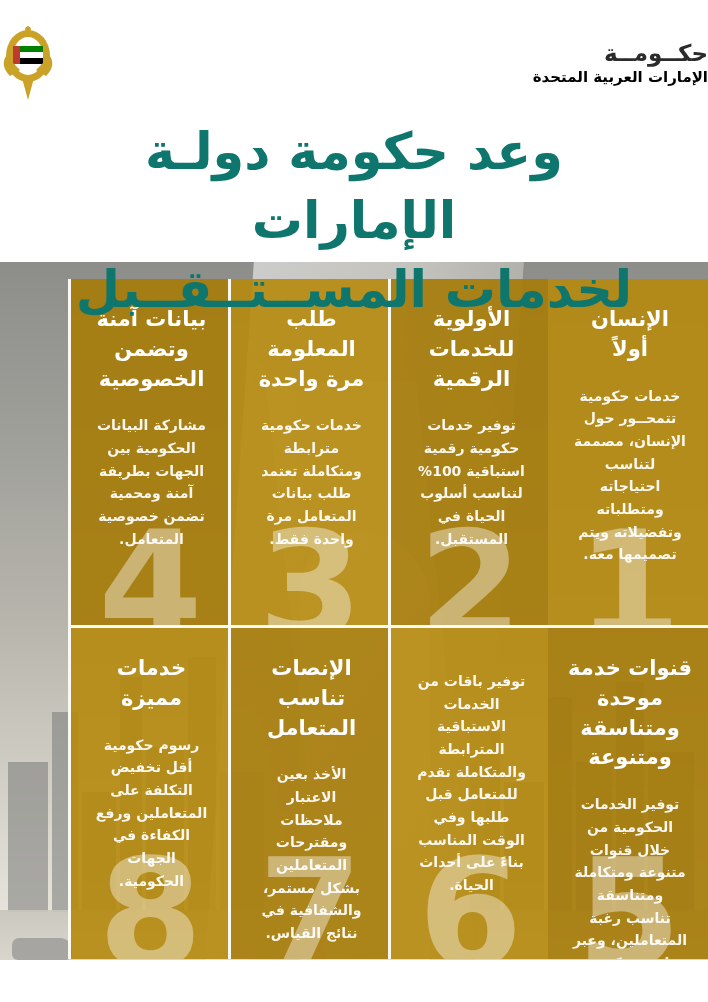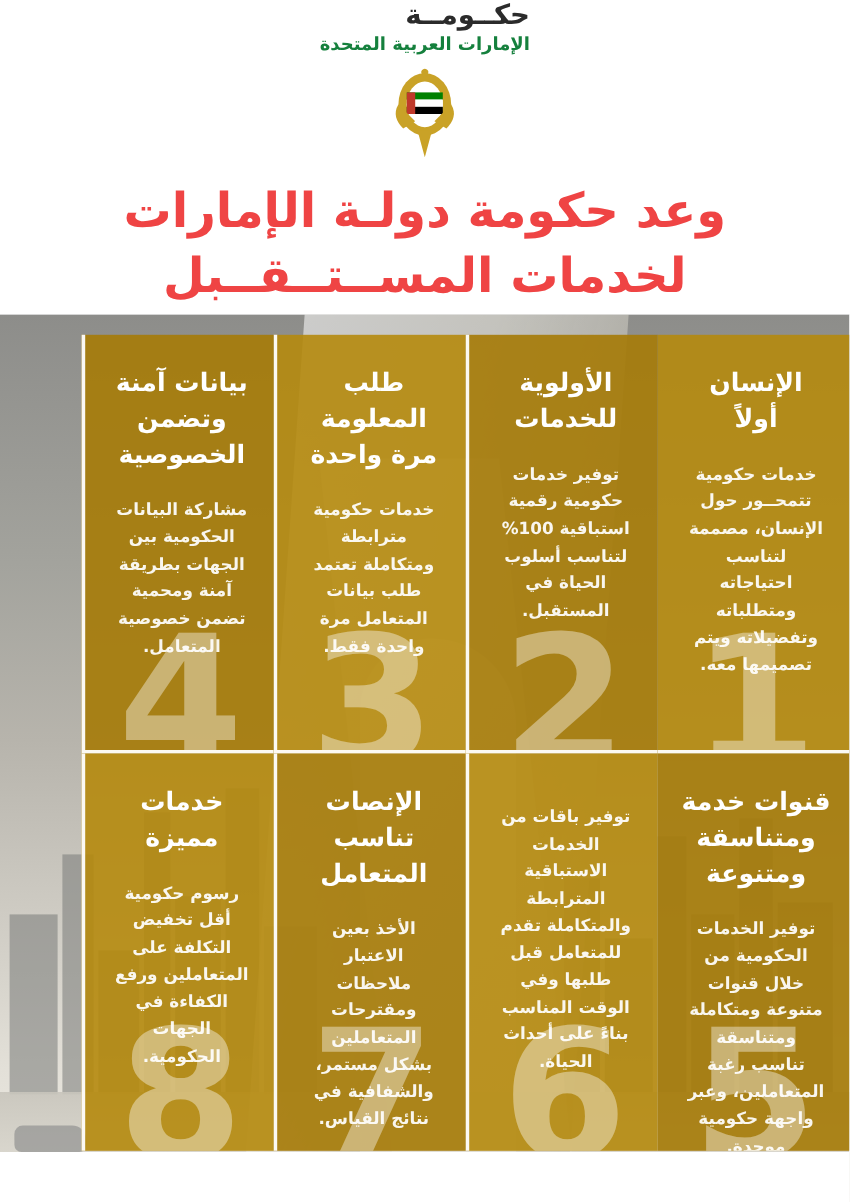--- a/index.html
+++ b/index.html
@@ -27,24 +27,24 @@
   .header {
     position: absolute;
     top: 0; left: 0; right: 0;
     height: 262px;
     background: #ffffff;
     z-index: 5;
   }
 
   .emblem-row {
     display: flex;
-    flex-direction: column;
     align-items: center;
-    justify-content: flex-end;
+    justify-content: space-between;
     gap: 10px;
+    padding-top: 26px;
   }
 
   .emblem {
     width: 56px;
     height: 74px;
     position: relative;
   }
   .emblem svg { display: block; }
 
   .gov-text {
@@ -55,30 +55,30 @@
   }
   .gov-title {
     font-size: 23px;
     font-weight: bold;
     color: #2b2b2b;
     letter-spacing: 1px;
   }
   .gov-sub {
     font-size: 15px;
     font-weight: bold;
-    color: #15803d;
+    color: #000000;
     margin-top: 3px;
   }
 
   .main-title {
     margin-top: 18px;
     text-align: center;
-    color: #ef4444;
-    font-weight: bold;
-    font-size: 40px;
+    color: #0f766e;
+    font-weight: bold;
+    font-size: 51px;
     line-height: 1.35;
     letter-spacing: 0.5px;
     padding: 0 40px;
   }
   .main-title .line2 {
     display: block;
   }
 
   
   .photo {
@@ -278,20 +278,21 @@
         <div>أولاً</div>
       </div>
       <div class="card-desc">خدمات حكومية تتمحــور حول الإنسان، مصممة لتناسب احتياجاته ومتطلباته وتفضيلاته ويتم تصميمها معه.</div>
       <div class="card-num">1</div>
     </div>
 
     <div class="card dark">
       <div class="card-title">
         <div>الأولوية</div>
         <div>للخدمات</div>
+        <div>الرقمية</div>
       </div>
       <div class="card-desc">توفير خدمات حكومية رقمية استباقية 100% لتناسب أسلوب الحياة في المستقبل.</div>
       <div class="card-num">2</div>
     </div>
 
     <div class="card">
       <div class="card-title">
         <div>طلب</div>
         <div>المعلومة</div>
         <div>مرة واحدة</div>
@@ -306,20 +307,21 @@
         <div>وتضمن</div>
         <div>الخصوصية</div>
       </div>
       <div class="card-desc">مشاركة البيانات الحكومية بين الجهات بطريقة آمنة ومحمية تضمن خصوصية المتعامل.</div>
       <div class="card-num">4</div>
     </div>
 
     <div class="card r2 c-first dark">
       <div class="card-title">
         <div>قنوات خدمة</div>
+        <div>موحدة</div>
         <div>ومتناسقة</div>
         <div>ومتنوعة</div>
       </div>
       <div class="card-desc">توفير الخدمات الحكومية من خلال قنوات متنوعة ومتكاملة ومتناسقة تناسب رغبة المتعاملين، وعبر واجهة حكومية موحدة.</div>
       <div class="card-num">5</div>
     </div>
 
     <div class="card r2">
       <div class="card-title">
       </div>

